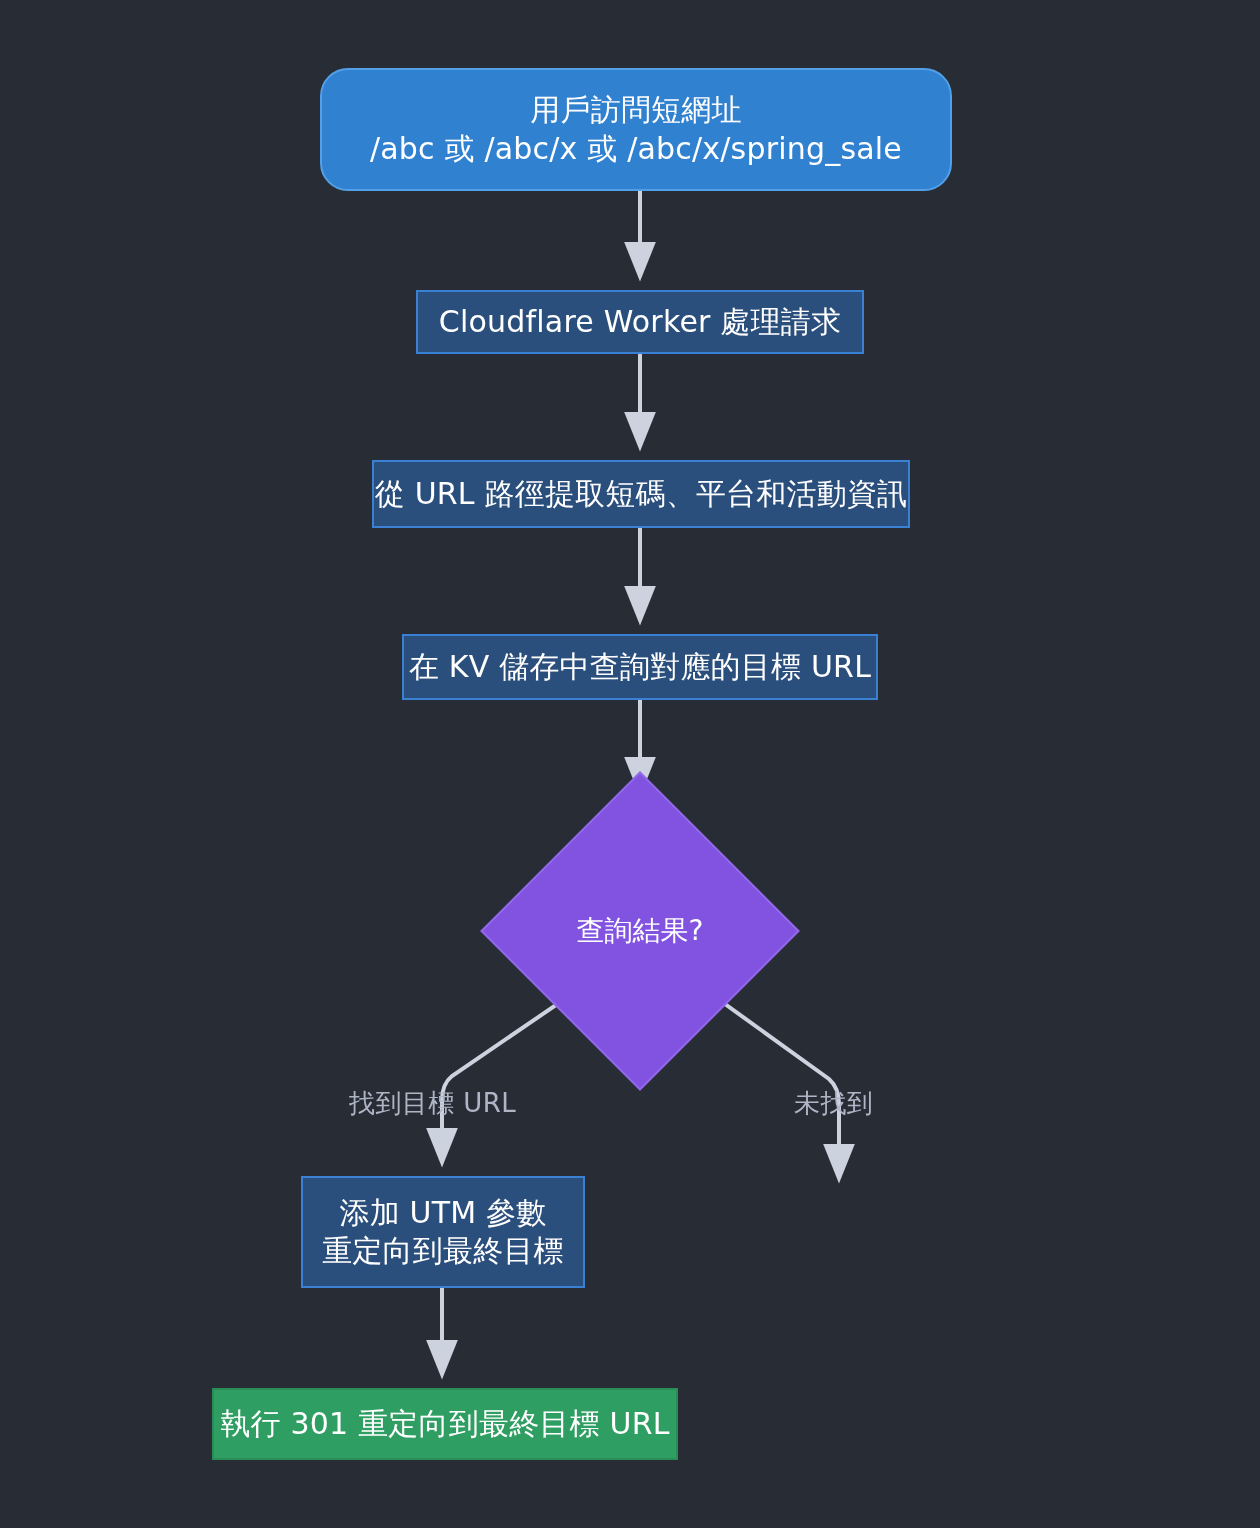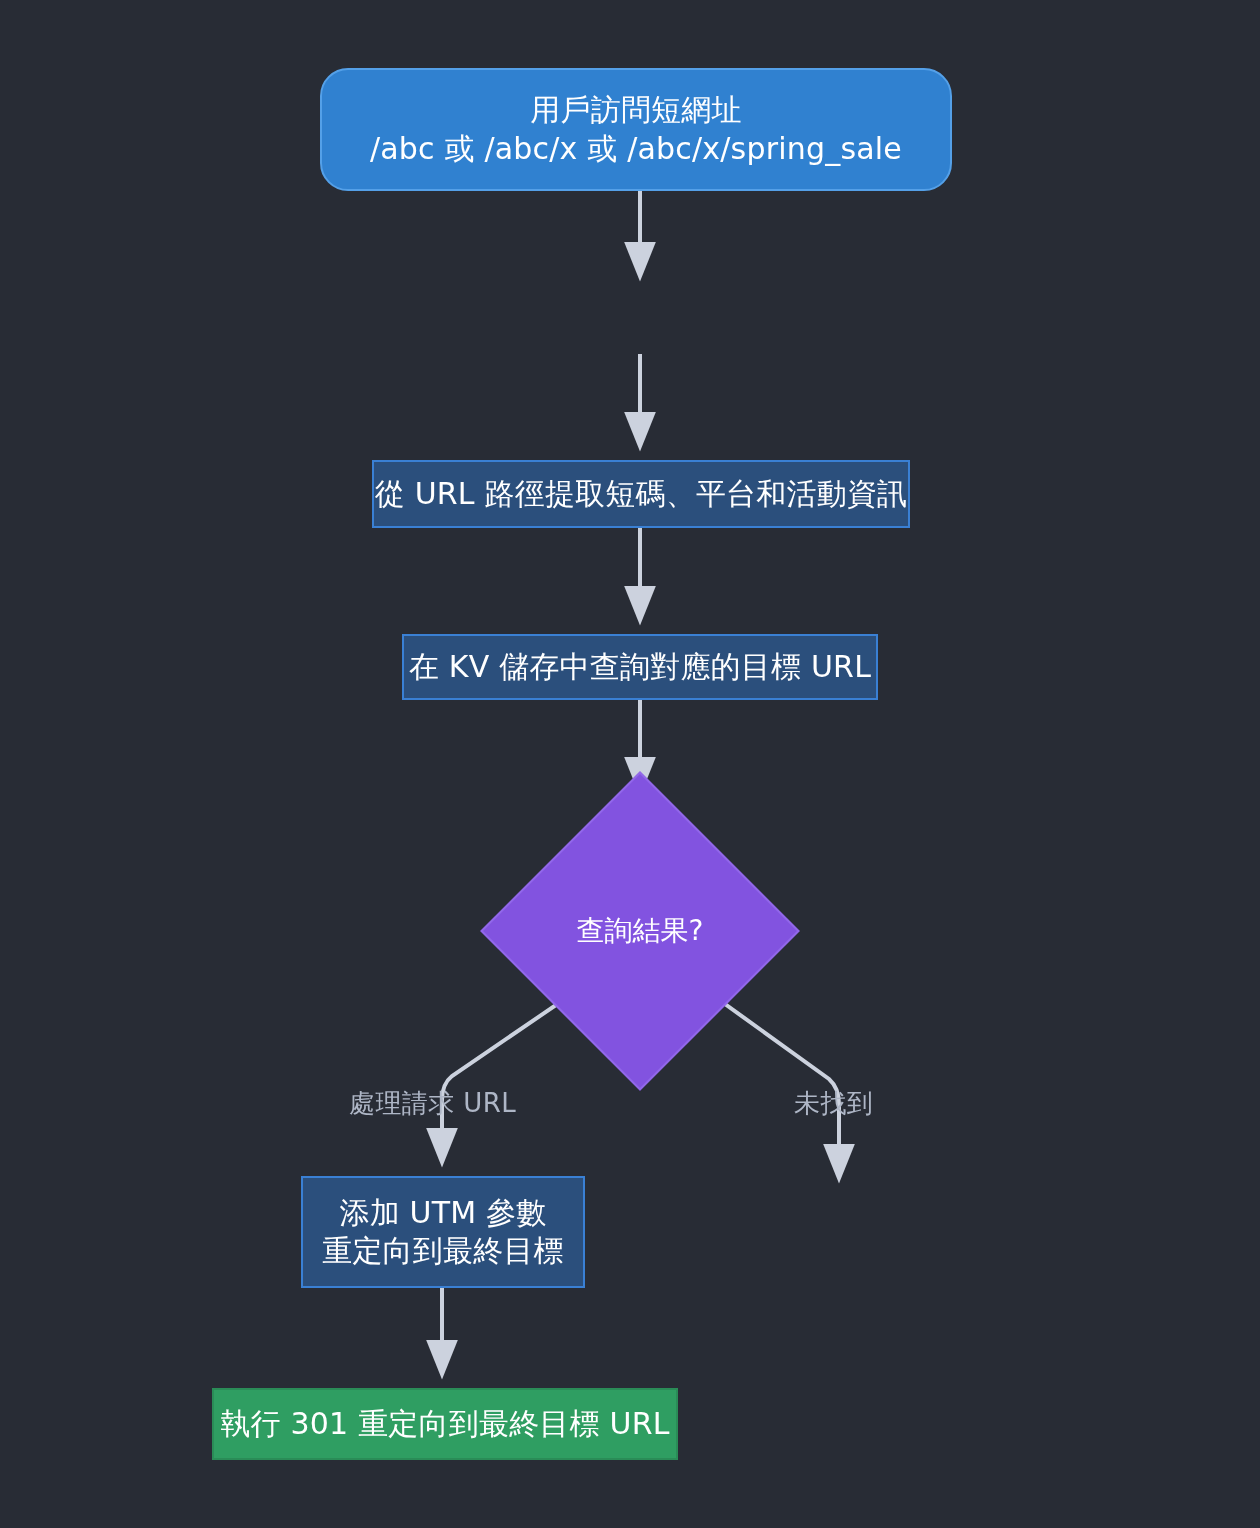--- a/index.html
+++ b/index.html
@@ -130,31 +130,32 @@
     <path d="M 597 977 L 452 1076 Q 442 1084 442 1100 L 442 1162" fill="none" stroke="#ccd2de" stroke-width="4" marker-end="url(#arrowhead)"></path>
 
     <path d="M 700 986 L 829 1079 Q 839 1088 839 1104 L 839 1178" fill="none" stroke="#ccd2de" stroke-width="4" marker-end="url(#arrowhead)"></path>
 
     <line x1="442" y1="1288" x2="442" y2="1374" stroke="#ccd2de" stroke-width="4" marker-end="url(#arrowhead)"></line>
   </svg>
 
   <div class="node node-proc node-start" id="node-start">用戶訪問短網址
 /abc 或 /abc/x 或 /abc/x/spring_sale</div>
 
+  <div class="node node-proc node-step" id="node-worker">Cloudflare Worker 處理請求</div>
 
   <div class="node node-proc node-step" id="node-extract">從 URL 路徑提取短碼、平台和活動資訊</div>
 
   <div class="node node-proc node-step" id="node-kv-lookup">在 KV 儲存中查詢對應的目標 URL</div>
 
   <div class="node-decision" id="node-decision">
     <span class="diamond-shape"></span>
     <span class="diamond-label">查詢結果?</span>
   </div>
 
-  <div class="edge-label" id="label-found">處理請求 URL</div>
+  <div class="edge-label" id="label-found">找到目標 URL</div>
 
   <div class="edge-label" id="label-notfound">未找到</div>
 
   <div class="node node-proc node-step" id="node-utm">添加 UTM 參數
 重定向到最終目標</div>
 
 
   <div class="node node-proc node-success" id="node-redirect">執行 301 重定向到最終目標 URL</div>
 
 </div>

